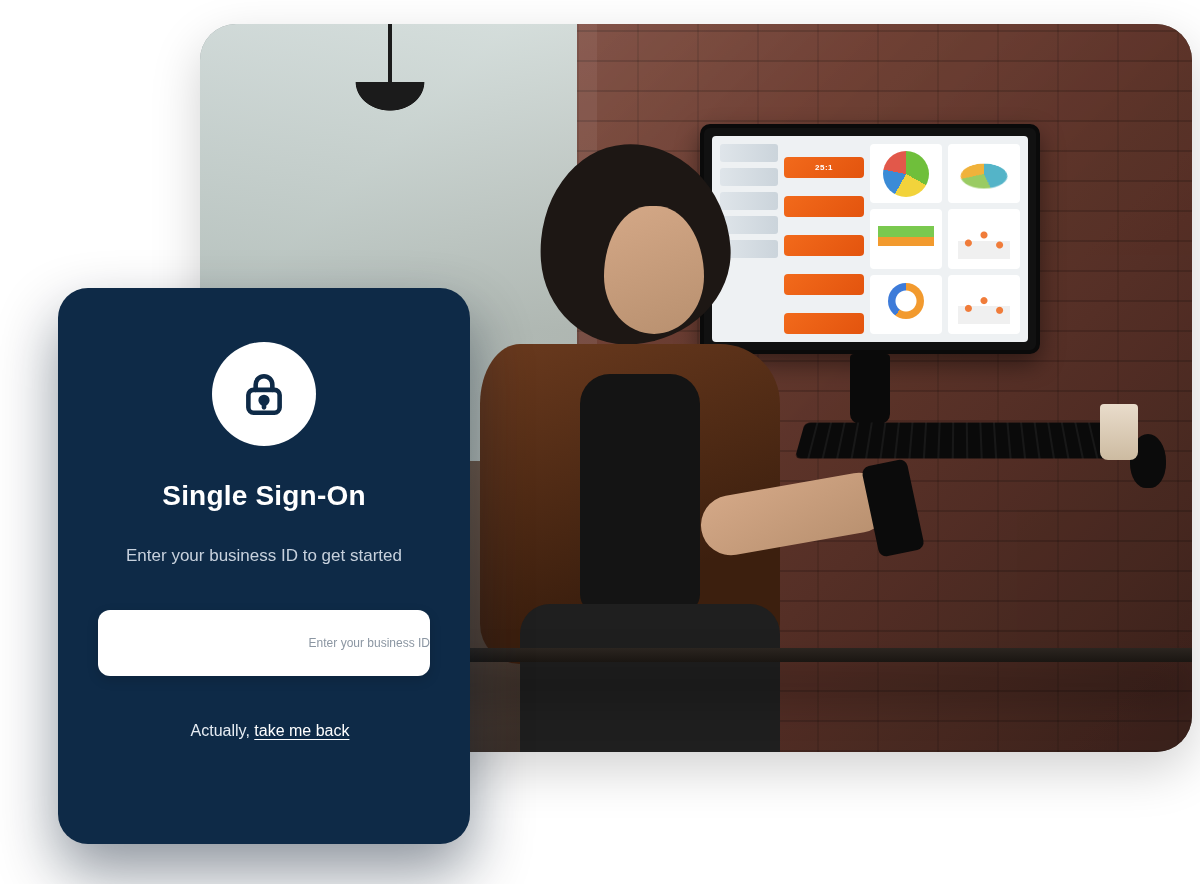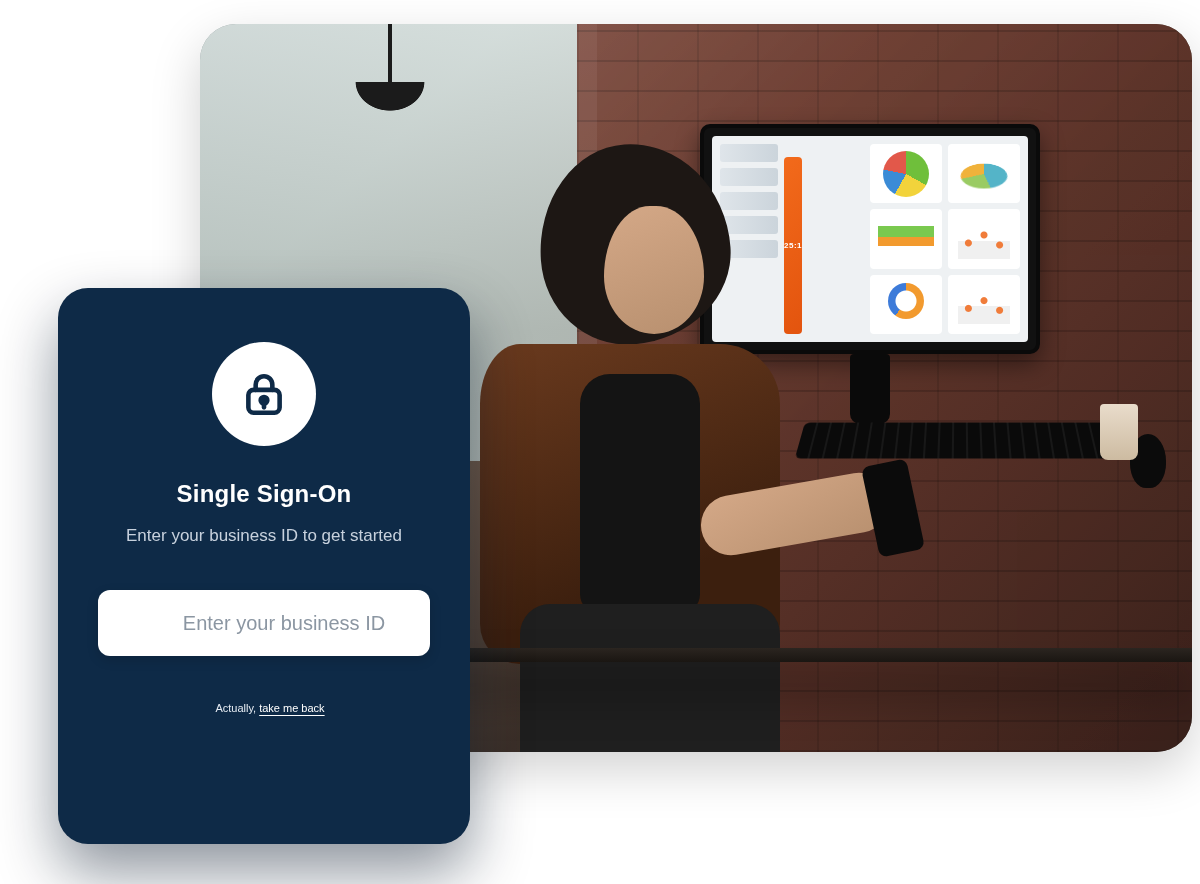--- a/index.html
+++ b/index.html
@@ -155,21 +155,21 @@
   .mini-side {
     grid-row: 1 / span 5;
     display: flex; flex-direction: column; gap: 6px;
   }
   .mini-side div {
     height: 18px; border-radius: 3px;
     background: linear-gradient(90deg,#dfe5ea,#cbd4db);
   }
   .mini-col {
     grid-row: 1 / span 5;
-    display: flex; gap: 18px; margin-top: 13px;
+    display: flex; flex-direction: column; gap: 18px; margin-top: 13px;
   }
   .mini-col .tile {
     flex: 1; border-radius: 4px;
     background: linear-gradient(135deg,#f26a1b,#e3540e);
     color: #fff; font-weight: 700;
     display: flex; align-items: center; justify-content: center;
     letter-spacing: 0.5px;
   }
   .mini-main {
     grid-row: 1 / span 5;
@@ -273,48 +273,48 @@
   }
   .lock-badge {
     width: 104px; height: 104px;
     border-radius: 50%;
     background: #ffffff;
     display: flex; align-items: center; justify-content: center;
     margin-bottom: 34px;
   }
   .lock-badge svg { width: 50px; height: 50px; }
   .login-title {
-    font-size: 24px;
+    font-size: 28px;
     font-weight: 700;
     letter-spacing: 0.2px;
-    margin-bottom: 18px;
+    margin-bottom: 34px;
   }
   .login-sub {
     font-size: 17px;
     color: #c7d1dd;
     margin-bottom: 44px;
     text-align: right;
   }
   .biz-input {
     width: 100%;
     height: 66px;
     border: none;
     border-radius: 12px;
     background: #ffffff;
     color: #4a5560;
-    font-size: 20px;
-    text-align: center;
+    font-size: 12px;
+    text-align: right;
     outline: none;
     box-shadow: 0 4px 12px rgba(0,0,0,0.15);
     padding-left: 40px;
   }
   .biz-input::placeholder { color: #8b96a2; }
   .back-line {
     margin-top: 46px;
-    font-size: 11px;
+    font-size: 16px;
     color: #e6ecf3;
     margin-left: 12px;
   }
   .back-line a {
     color: #ffffff;
     text-decoration: underline;
     text-underline-offset: 3px;
   }
 </style>
 </head>

